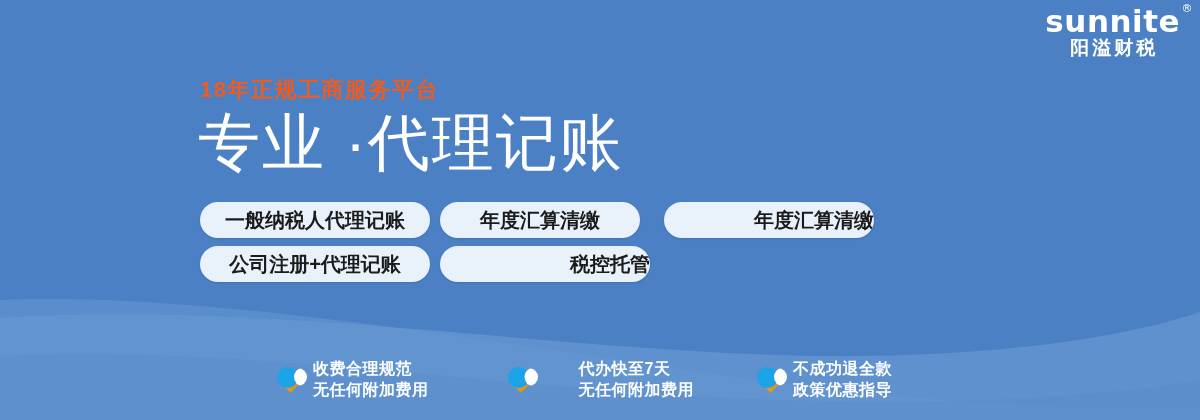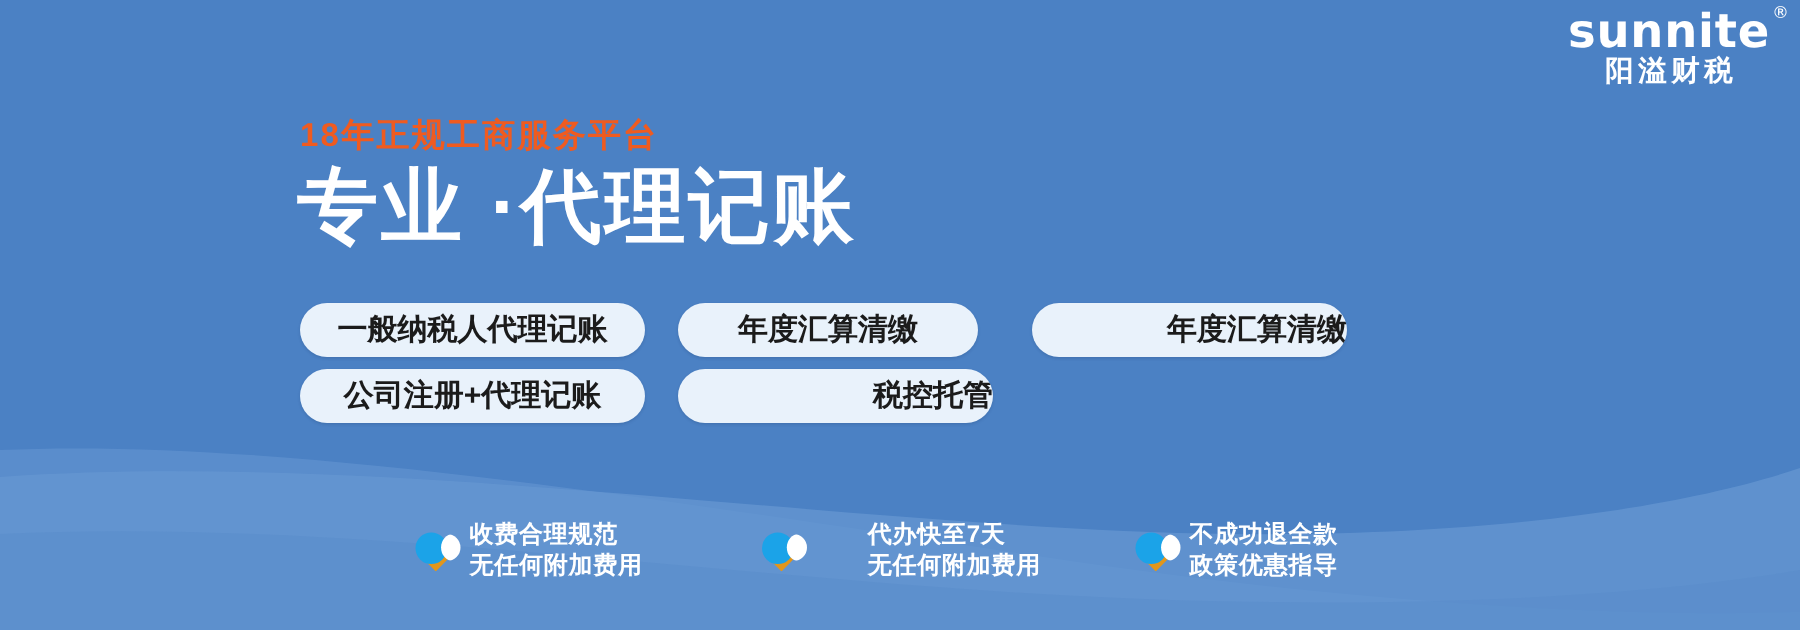--- a/index.html
+++ b/index.html
@@ -66,36 +66,36 @@
     font-size: 22px;
     font-weight: 700;
     color: #ef5b20;
     letter-spacing: 1.5px;
     white-space: nowrap;
   }
   .headline {
     position: absolute;
     left: 198px;
     top: 110px;
-    font-size: 54px;
-    font-weight: 700;
+    font-size: 62px;
+    font-weight: 400;
     color: #ffffff;
     letter-spacing: 2px;
     white-space: nowrap;
     line-height: 1.05;
   }
   
   .pill-grid {
     position: absolute;
     left: 200px;
     top: 202px;
   }
   .pill-row {
     display: flex;
-    gap: 12px;
+    gap: 0px;
     margin-bottom: 8px;
   }
   .pill {
     height: 36px;
     line-height: 36px;
     border-radius: 18px;
     background: #e9f2fb;
     color: #1b1b1b;
     font-size: 20px;
     font-weight: 700;
@@ -104,21 +104,21 @@
     white-space: nowrap;
     overflow: hidden;
   }
   .pill.c0 { width: 230px; margin-right: 10px; }
   .pill.c1 { width: 200px; margin-right: 24px; }
   .pill.c2 { width: 210px; text-align: right; }
   
   .features {
     position: absolute;
     left: 276px;
-    top: 346px;
+    top: 358px;
     display: flex;
     align-items: flex-start;
   }
   .feature {
     display: flex;
     align-items: center;
   }
   .feature.f0 { margin-right: 78px; }
   .feature.f1 { margin-right: 62px; gap: 35px; }
   .feature-icon {

